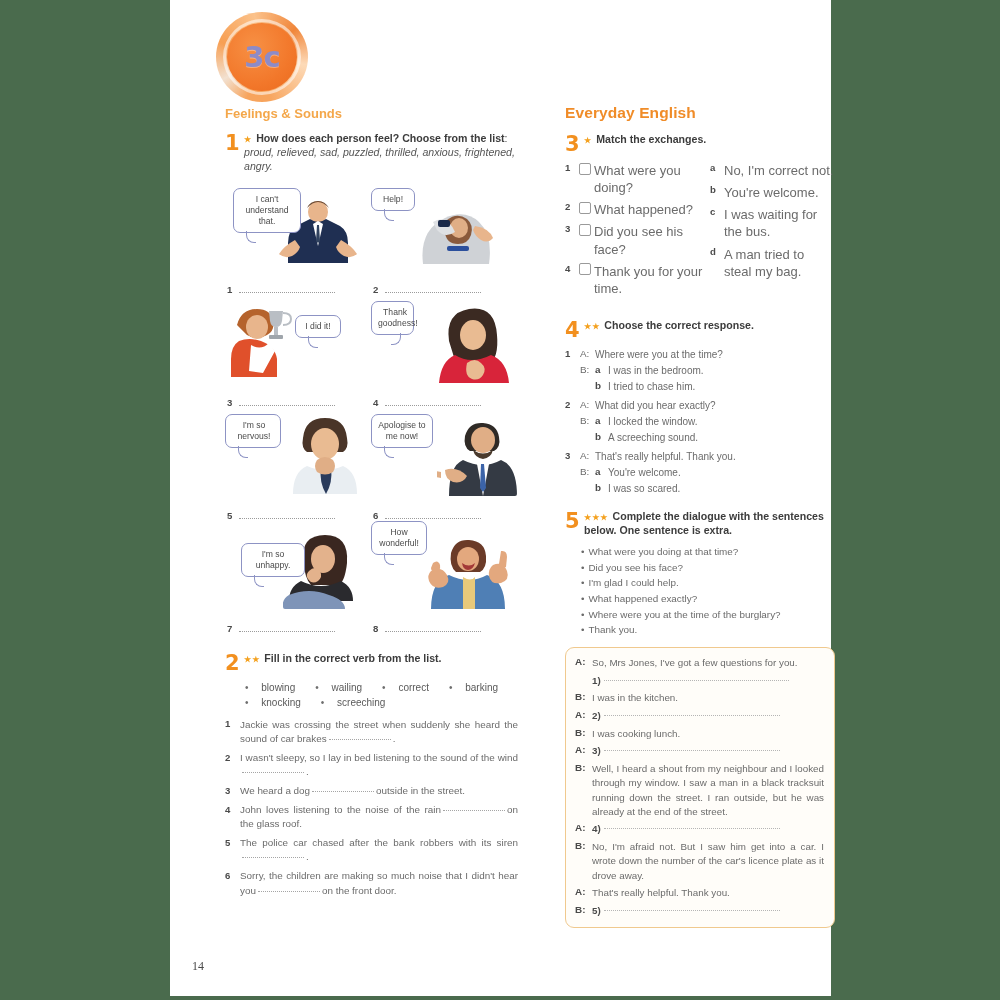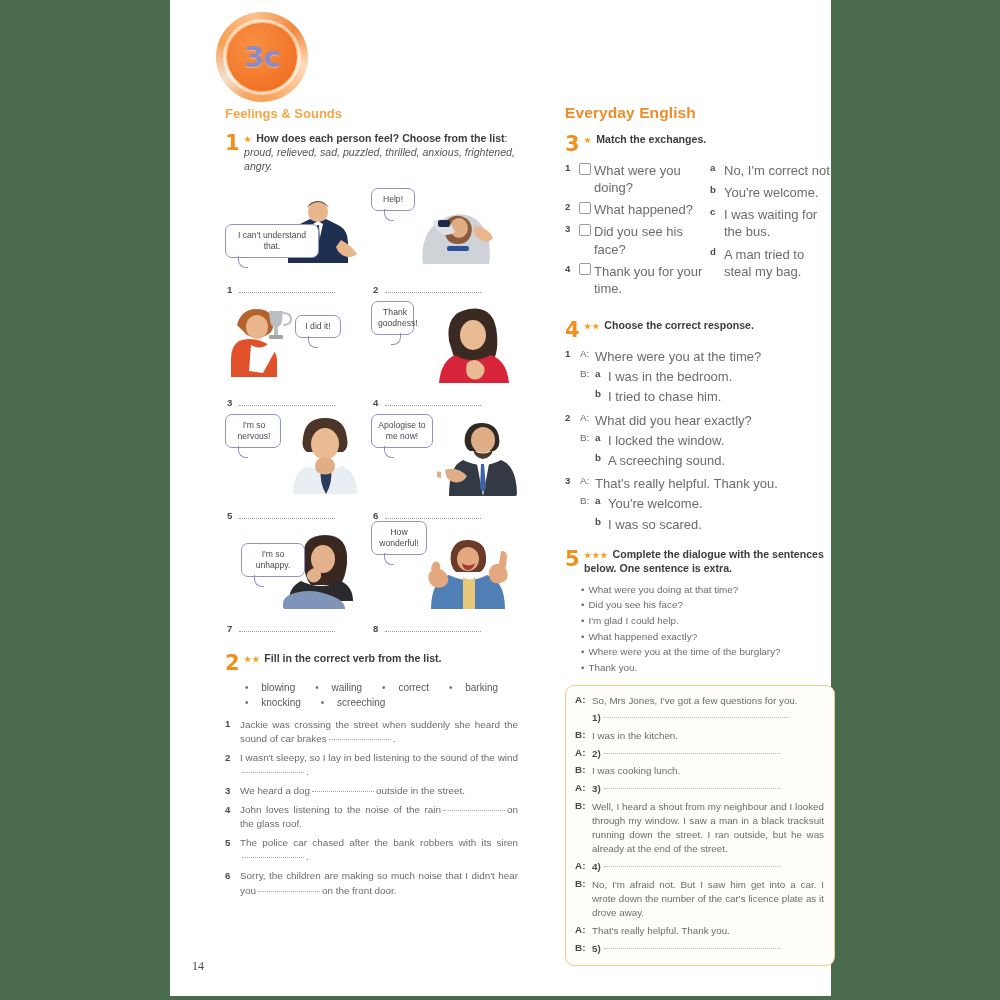--- a/index.html
+++ b/index.html
@@ -129,21 +129,21 @@
     flex: none; margin-right: 3px; margin-top: .5px; background: #fff;
   }
   .mtext { font-size: 13px; color: #6b6b6b; line-height: 1.32; flex: 1; }
   .mlet { width: 14px; flex: none; font-size: 9.6px; font-weight: bold; color: #4a4a4a; }
 
   
   .d-row { display: flex; margin-bottom: 2px; }
   .d-num { width: 15px; flex: none; font-size: 9.6px; font-weight: bold; color: #4a4a4a; }
   .d-spk { width: 15px; flex: none; font-size: 9.9px; color: #6b6b6b; }
   .d-opt { width: 13px; flex: none; font-size: 9.9px; font-weight: bold; color: #4a4a4a; }
-  .d-txt { flex: 1; font-size: 13px; color: #6b6b6b; line-height: 1.4; }
+  .d-txt { flex: 1; font-size: 10px; color: #6b6b6b; line-height: 1.4; }
   .d-group { margin-bottom: 5px; }
   .d-indent { margin-left: 15px; }
 
   
   .bullets { margin-top: 6px; margin-left: 16px; }
   .bullets div { font-size: 9.9px; color: #6b6b6b; line-height: 1.58; }
   .bullets div:before { content: "\2022"; color: #6b6b6b; margin-right: 4px; }
 
   .dialbox {
     margin-top: 9px; border: 1px solid #f0c98e; border-radius: 9px;
@@ -186,21 +186,21 @@
             <span class="stars">★</span><span>How does each person feel? Choose from the list</span><span class="reg">:</span>
             <span class="light">proud, relieved, sad, puzzled, thrilled, anxious, frightened, angry.</span>
           </div>
         </div>
       </div>
 
       <div class="pics">
 
         <div class="pic-row">
           <div class="pic-cell">
-            <div class="bubble tail-left" style="left:0px; top:6px; width:94px;margin-top:36px;">I can't understand that.</div>
+            <div class="bubble tail-left" style="left:8px; top:6px; width:68px;">I can't understand that.</div>
 
             <div class="photo" style="left:48px; top:14px; width:90px; height:70px;">
               <svg width="90" height="70" viewBox="0 0 90 70">
                 <ellipse cx="45" cy="16" rx="10" ry="11" fill="#e8b58c"></ellipse>
                 <path d="M34 12 q11 -12 22 0 q-4 -7 -11 -7 q-8 0 -11 7z" fill="#6b4a33"></path>
                 <path d="M37 23 q8 6 16 0 l14 7 q8 5 8 17 l0 20 l-60 0 l0 -20 q0 -12 8 -17z" fill="#1f2f52"></path>
                 <path d="M45 25 l-5 3 l5 22 l5 -22z" fill="#fff"></path>
                 <path d="M44 29 l2 0 l1 16 l-2 2 l-2 -2z" fill="#30425f"></path>
                 <path d="M22 44 q-11 6 -16 14 q6 5 13 2 q6 -3 8 -9z" fill="#e8b58c"></path>
                 <path d="M68 44 q11 6 16 14 q-6 5 -13 2 q-6 -3 -8 -9z" fill="#e8b58c"></path>

